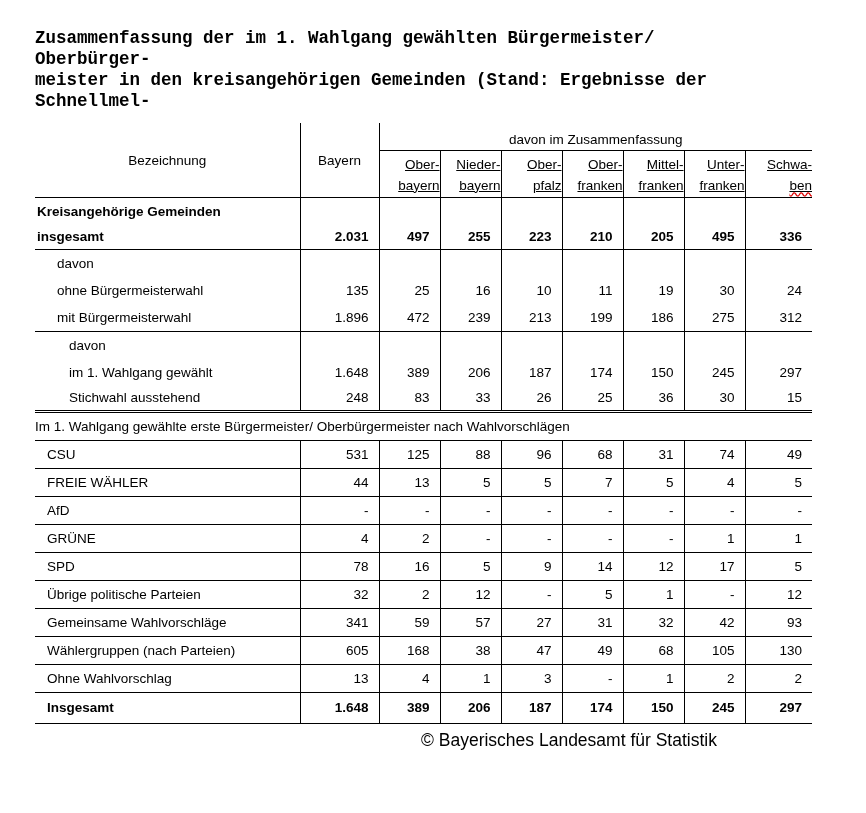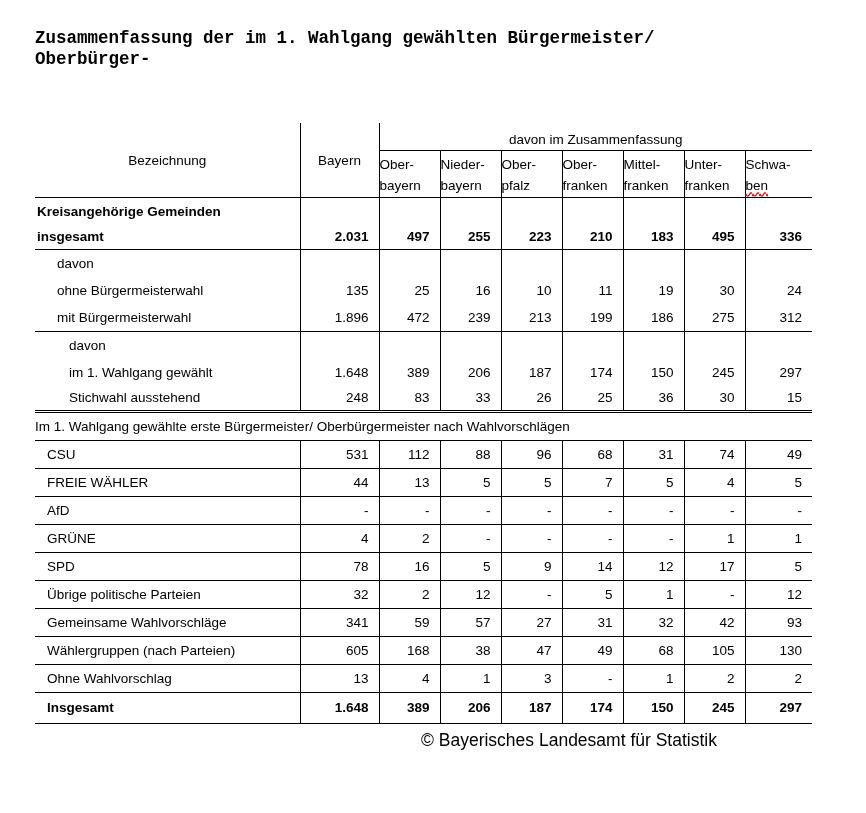--- a/index.html
+++ b/index.html
@@ -18,39 +18,40 @@
     .col-label { width: 265px; }
     .col-bay { width: 79px; }
     .col-reg { width: 61px; }
     .col-last { width: 67px; }
     .vl { border-left: 1px solid #000; }
     .bb { border-bottom: 1px solid #000; }
     .bb-double { border-bottom: 3px double #000; }
     .num { text-align: right; padding-right: 10px !important; }
     .bold { font-weight: bold; }
     .hdr-center { text-align: center; }
-    .hdr-reg { text-align: left; line-height: 21px; padding-top: 2px !important; }
+    .hdr-reg { text-align: right; line-height: 21px; padding-top: 2px !important; text-decoration: underline; }
     .label { padding-left: 2px !important; }
     .ind1 { padding-left: 22px !important; }
     .ind2 { padding-left: 34px !important; }
     .party { padding-left: 12px !important; }
     .row27 td { height: 27px; }
     .row24 td { height: 24px; }
     .spell { text-decoration: underline wavy #d00; text-underline-offset: 2px; }
     .section-title { height: 27px; }
     .footer {
       position: absolute; left: 421px; top: 730px;
       font-size: 17.5px; font-family: "Liberation Sans", sans-serif;
     }
   </style>
 </head>
 <body>
 
 <div class="title">
   <div>Zusammenfassung der im 1. Wahlgang gewählten Bürgermeister/ Oberbürger-</div>
+  <div>meister in den kreisangehörigen Gemeinden (Stand: Ergebnisse der Schnellmel-</div>
 </div>
 
 <table class="main">
   <colgroup>
     <col class="col-label">
       <col class="col-bay">
     <col class="col-reg">
       <col class="col-reg">
       <col class="col-reg">
       <col class="col-reg">
@@ -107,21 +108,21 @@
         <td class="vl"></td>
         <td class="vl"></td>
   </tr>
   <tr class="row24">
     <td class="label bold bb">insgesamt</td>
     <td class="num bold vl bb">2.031</td>
     <td class="num bold vl bb">497</td>
     <td class="num bold vl bb">255</td>
     <td class="num bold vl bb">223</td>
     <td class="num bold vl bb">210</td>
-    <td class="num bold vl bb">183</td>
+    <td class="num bold vl bb">205</td>
     <td class="num bold vl bb">495</td>
     <td class="num bold vl bb">336</td>
   </tr>
 
   <tr class="row27">
     <td class="ind1">davon</td>
     <td class="vl"></td>
         <td class="vl"></td>
         <td class="vl"></td>
         <td class="vl"></td>
@@ -187,21 +188,21 @@
     <td class="num vl bb-double">15</td>
   </tr>
 
   <tr>
     <td colspan="9" class="section-title bb">Im 1. Wahlgang gewählte erste Bürgermeister/ Oberbürgermeister nach Wahlvorschlägen</td>
   </tr>
 
   <tr class="row27">
     <td class="party bb">CSU</td>
     <td class="num vl bb">531</td>
-    <td class="num vl bb">112</td>
+    <td class="num vl bb">125</td>
     <td class="num vl bb">88</td>
     <td class="num vl bb">96</td>
     <td class="num vl bb">68</td>
     <td class="num vl bb">31</td>
     <td class="num vl bb">74</td>
     <td class="num vl bb">49</td>
   </tr>
   <tr class="row27">
     <td class="party bb">FREIE WÄHLER</td>
     <td class="num vl bb">44</td>

